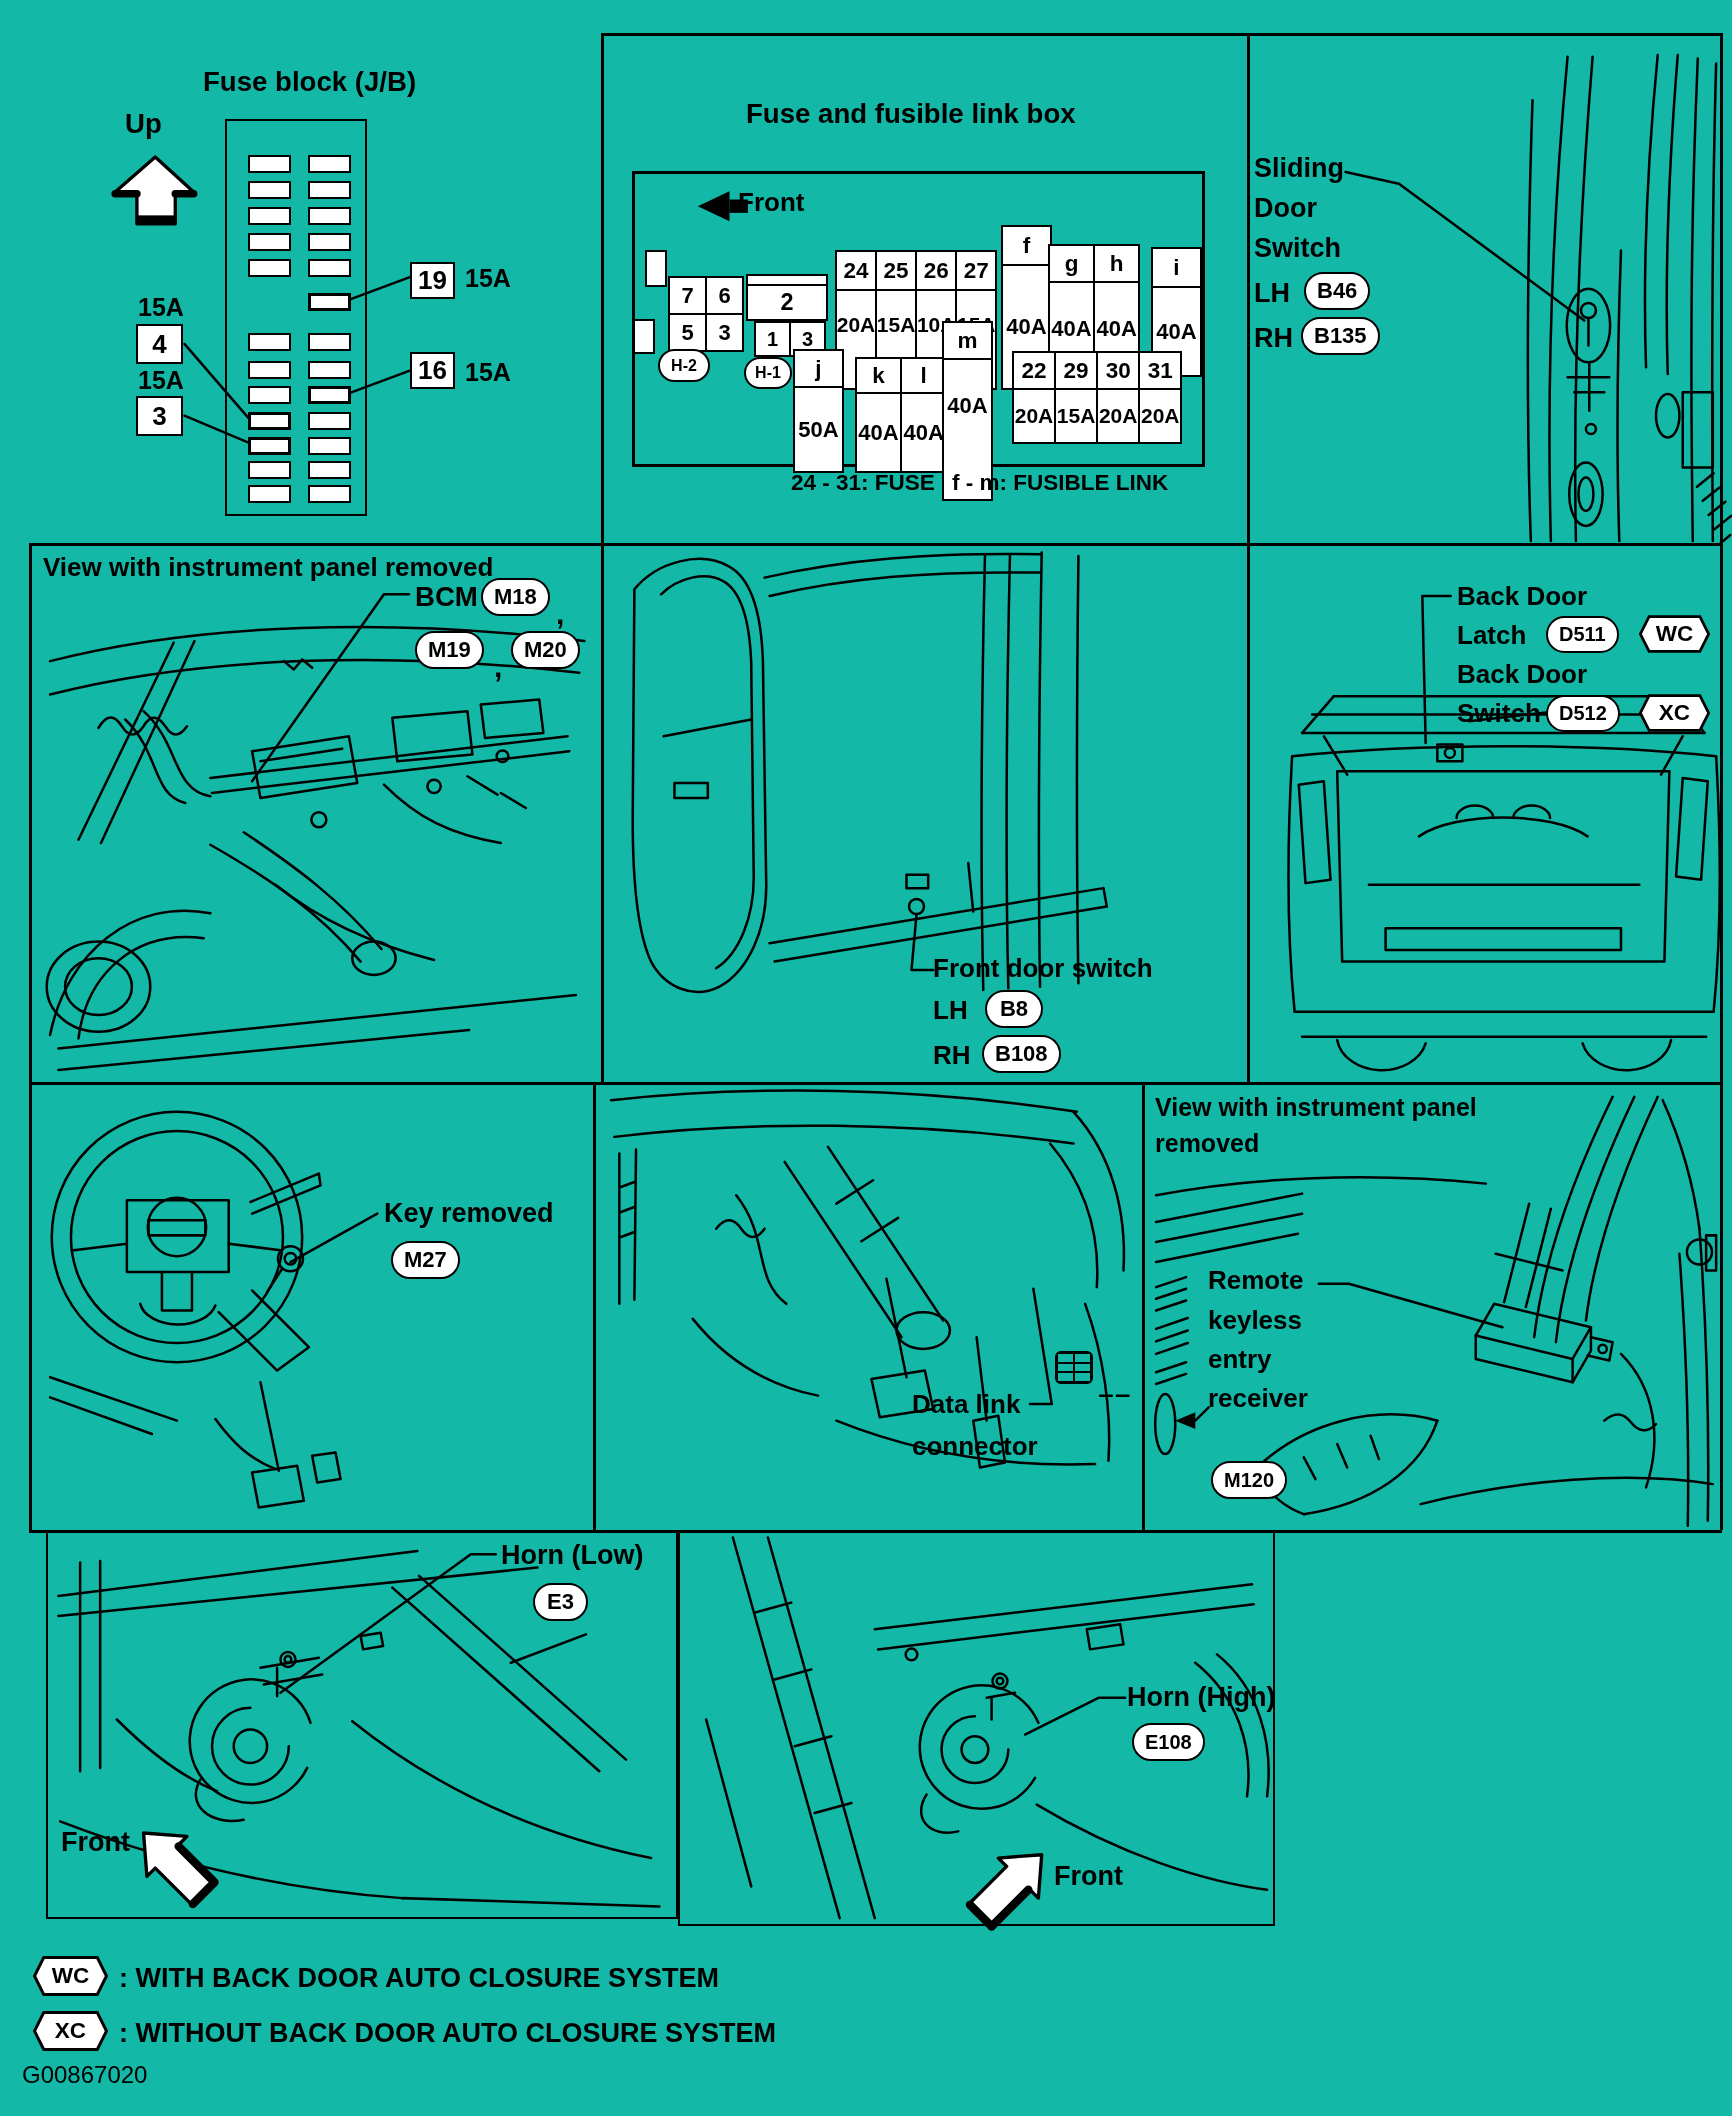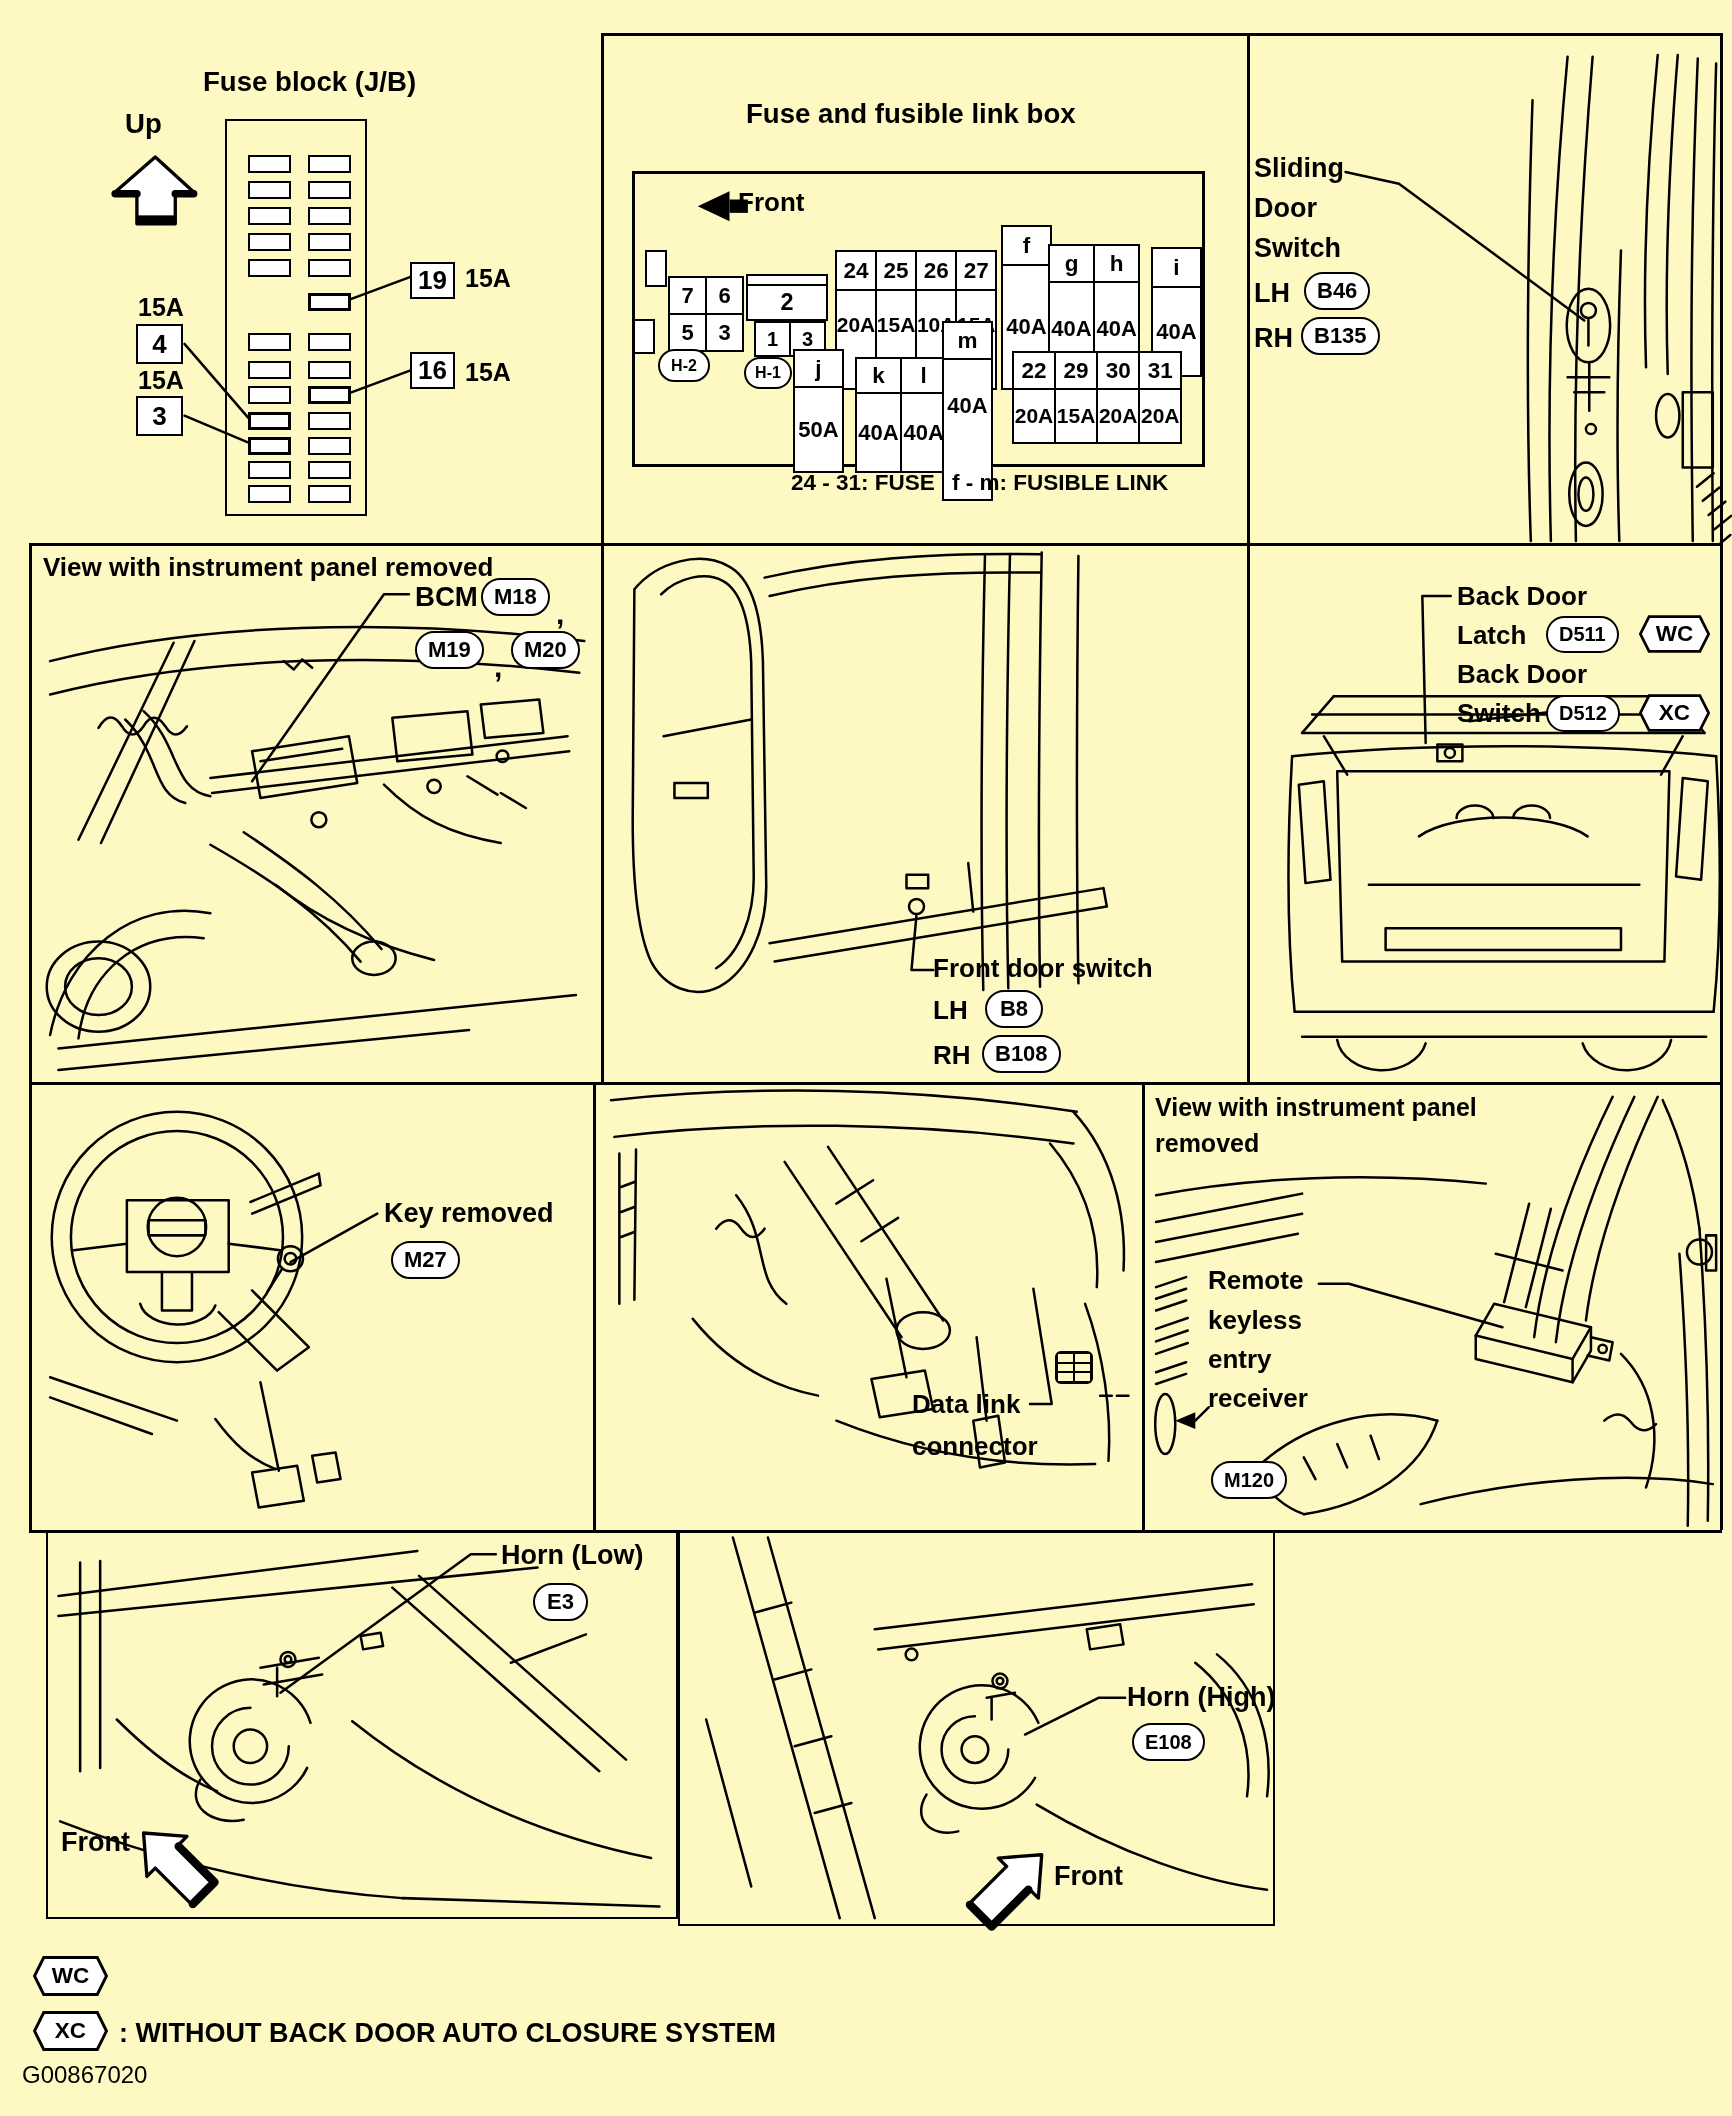--- a/index.html
+++ b/index.html
@@ -1,16 +1,16 @@
 <!DOCTYPE html>
 <html style="font-size:13.4px"><head>
 <meta charset="utf-8">
 <style>
 html,body{margin:0;padding:0;background:#fff}
-.page{position:relative;width:1732px;height:2116px;background:#fef9c3;color:#000;
+.page{position:relative;width:1732px;height:2116px;background:#14b8a6;color:#000;
   font-family:"Liberation Sans",sans-serif;overflow:hidden}
 .lbl{position:absolute;font-weight:bold;white-space:nowrap;line-height:1.05;z-index:3}
 .gridline{position:absolute;background:#000;z-index:1}
 .art{position:absolute;left:0;top:0;z-index:2;pointer-events:none}
 .art path,.art ellipse,.art circle,.art polyline{fill:none;stroke:#000;stroke-width:3;stroke-linecap:round;stroke-linejoin:round}
 .art .fill{fill:#000;stroke:none}
 .art .wfill{fill:#fff;stroke:#000;stroke-width:4;stroke-linejoin:round}
 .art .thick{stroke-width:9}
 .art .shadow{stroke-width:10}
 .badge{position:absolute;border:2.9px solid #000;border-radius:21px;display:flex;align-items:center;
@@ -486,20 +486,21 @@
   <div class="lbl" style="left:1127px;top:1683px;font-size:27px">Horn (High)</div>
   <div class="badge" style="left:1132px;top:1723px;font-size:20px">E108</div>
   <div class="lbl" style="left:1054px;top:1862px;font-size:27px">Front</div>
 
   <div class="hexb" style="left:32px;top:1955px;width:77px;height:42px">
     <svg viewBox="0 0 92 50">
         <polygon points="14,3 78,3 89,25 78,47 14,47 3,25" fill="#fff" stroke="#000" stroke-width="3.5"></polygon>
       </svg>
     <span class="ht">WC</span>
   </div>
+  <div class="lbl" style="left:119px;top:1964px;font-size:27px">: WITH BACK DOOR AUTO CLOSURE SYSTEM</div>
   <div class="hexb" style="left:32px;top:2010px;width:77px;height:42px">
     <svg viewBox="0 0 92 50">
         <polygon points="14,3 78,3 89,25 78,47 14,47 3,25" fill="#fff" stroke="#000" stroke-width="3.5"></polygon>
       </svg>
     <span class="ht">XC</span>
   </div>
   <div class="lbl" style="left:119px;top:2019px;font-size:27px">: WITHOUT BACK DOOR AUTO CLOSURE SYSTEM</div>
   <div class="lbl" style="left:22px;top:2062px;font-size:24px;font-weight:normal">G00867020</div>
 
 </div>

